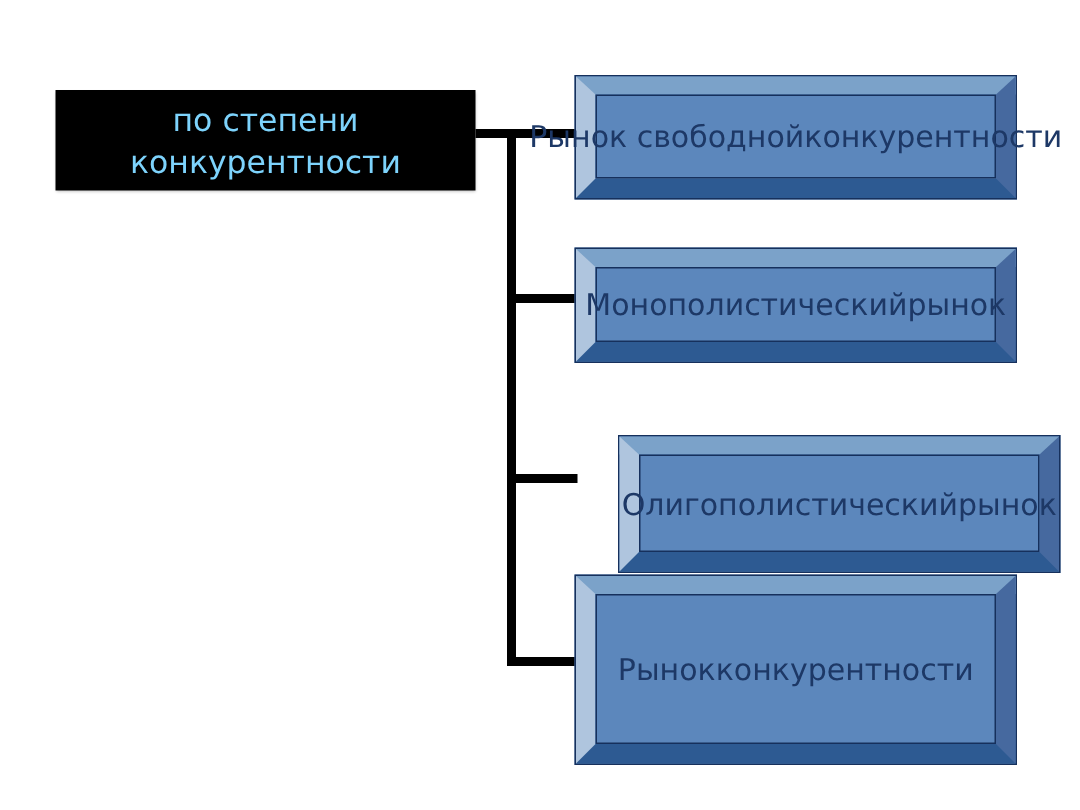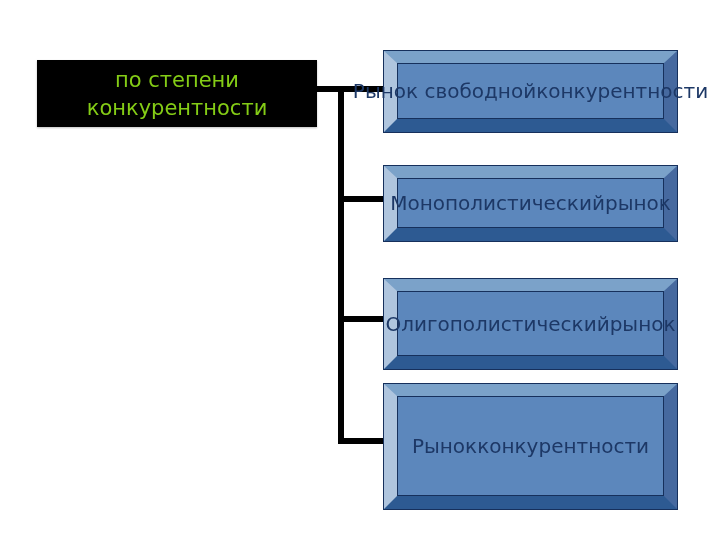--- a/index.html
+++ b/index.html
@@ -11,21 +11,21 @@
     overflow: hidden;
     font-family: "DejaVu Sans", "Liberation Sans", sans-serif;
   }
 
   
   .root-node {
     position: absolute;
     left: 37px; top: 60px;
     width: 280px; height: 67px;
     background: #000000;
-    color: #84cc16;
+    color: #7dd3fc;
     display: flex;
     flex-direction: column;
     justify-content: center;
     align-items: center;
     text-align: center;
     font-size: 21px;
     line-height: 28px;
     box-shadow: 0 1px 2px rgba(0,0,0,0.25);
   }
 
@@ -41,21 +41,21 @@
   .node {
     position: absolute;
     left: 383px;
     width: 295px;
     border: 1px solid #16305c;
     background: #5c87bc;
     box-sizing: border-box;
   }
   .node-1 { top: 50px;  height: 83px; }
   .node-2 { top: 165px; height: 77px; }
-  .node-3 { top: 278px; height: 92px; }
+  .node-3 { top: 290px; height: 92px; margin-left: 29px; }
   .node-4 { top: 383px; height: 127px; }
 
   .bevel {
     position: absolute; inset: 0;
     border-style: solid;
     border-width: 12px 13px 13px 13px;
     
     border-color: #7ba2c9 #46699f #2d5a92 #afc5de;
     box-sizing: border-box;
     width: 100%; height: 100%;

